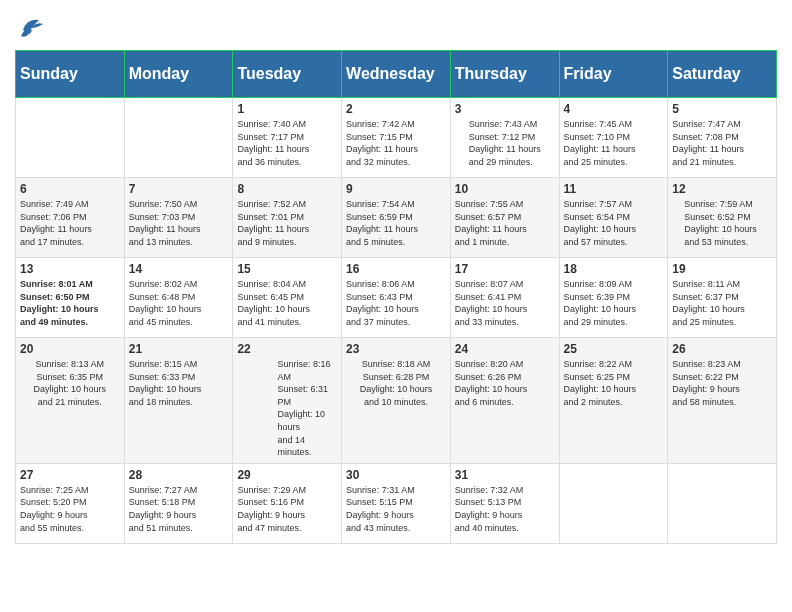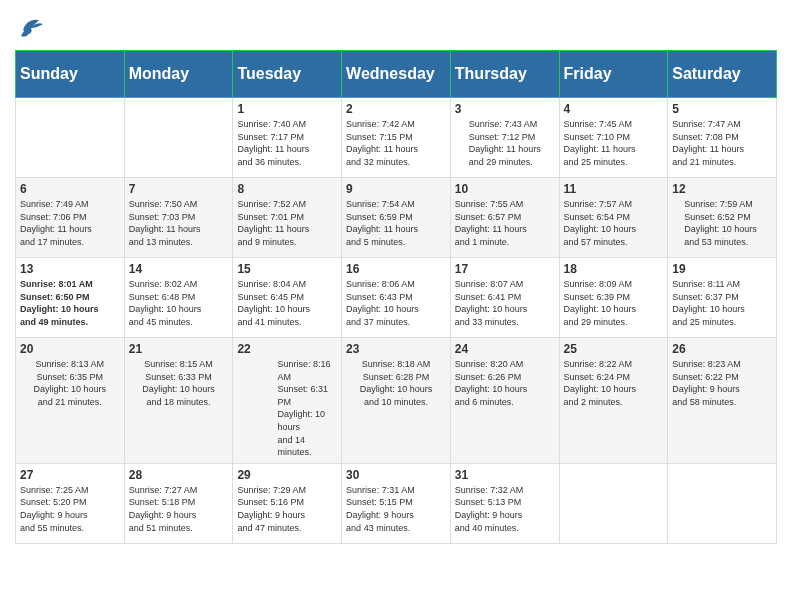--- a/index.html
+++ b/index.html
@@ -203,21 +203,21 @@
         <tr>
           <td>
             <span class="day-num">20</span>
             <div class="day-info" style="white-space: pre-line; text-align: center;">Sunrise: 8:13 AM
 Sunset: 6:35 PM
 Daylight: 10 hours
 and 21 minutes.</div>
           </td>
           <td>
             <span class="day-num">21</span>
-            <div class="day-info" style="white-space: pre-line; text-align: center;">Sunrise: 8:15 AM
+            <div class="day-info" style="white-space: pre-line;">Sunrise: 8:15 AM
 Sunset: 6:33 PM
 Daylight: 10 hours
 and 18 minutes.</div>
           </td>
           <td>
             <span class="day-num">22</span>
             <div class="day-info" style="white-space: pre-line; margin-left: 40px;">Sunrise: 8:16 AM
 Sunset: 6:31 PM
 Daylight: 10 hours
 and 14 minutes.</div>
@@ -232,21 +232,21 @@
           <td>
             <span class="day-num">24</span>
             <div class="day-info" style="white-space: pre-line;">Sunrise: 8:20 AM
 Sunset: 6:26 PM
 Daylight: 10 hours
 and 6 minutes.</div>
           </td>
           <td>
             <span class="day-num">25</span>
             <div class="day-info" style="white-space: pre-line;">Sunrise: 8:22 AM
-Sunset: 6:24 PM
+Sunset: 6:25 PM
 Daylight: 10 hours
 and 2 minutes.</div>
           </td>
           <td>
             <span class="day-num">26</span>
             <div class="day-info" style="white-space: pre-line;">Sunrise: 8:23 AM
 Sunset: 6:22 PM
 Daylight: 9 hours
 and 58 minutes.</div>
           </td>

